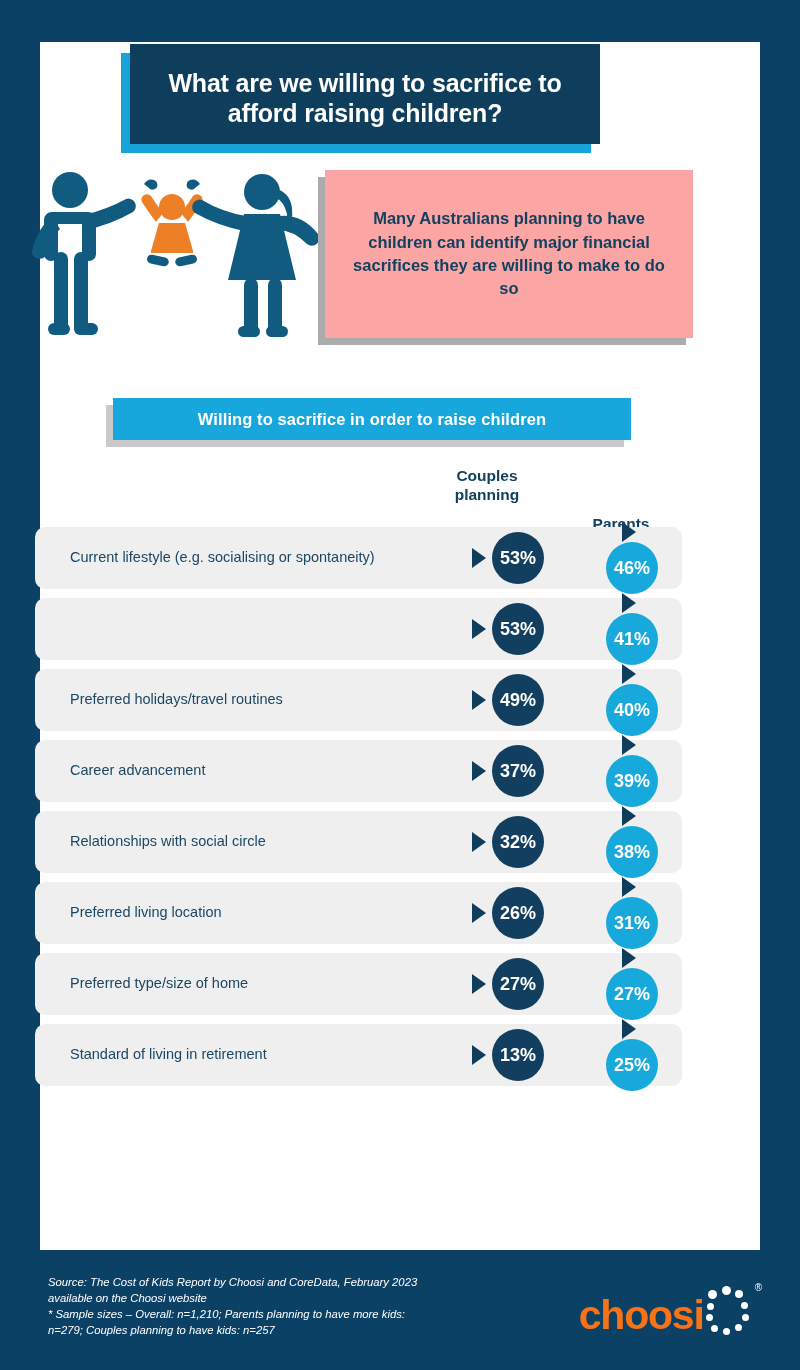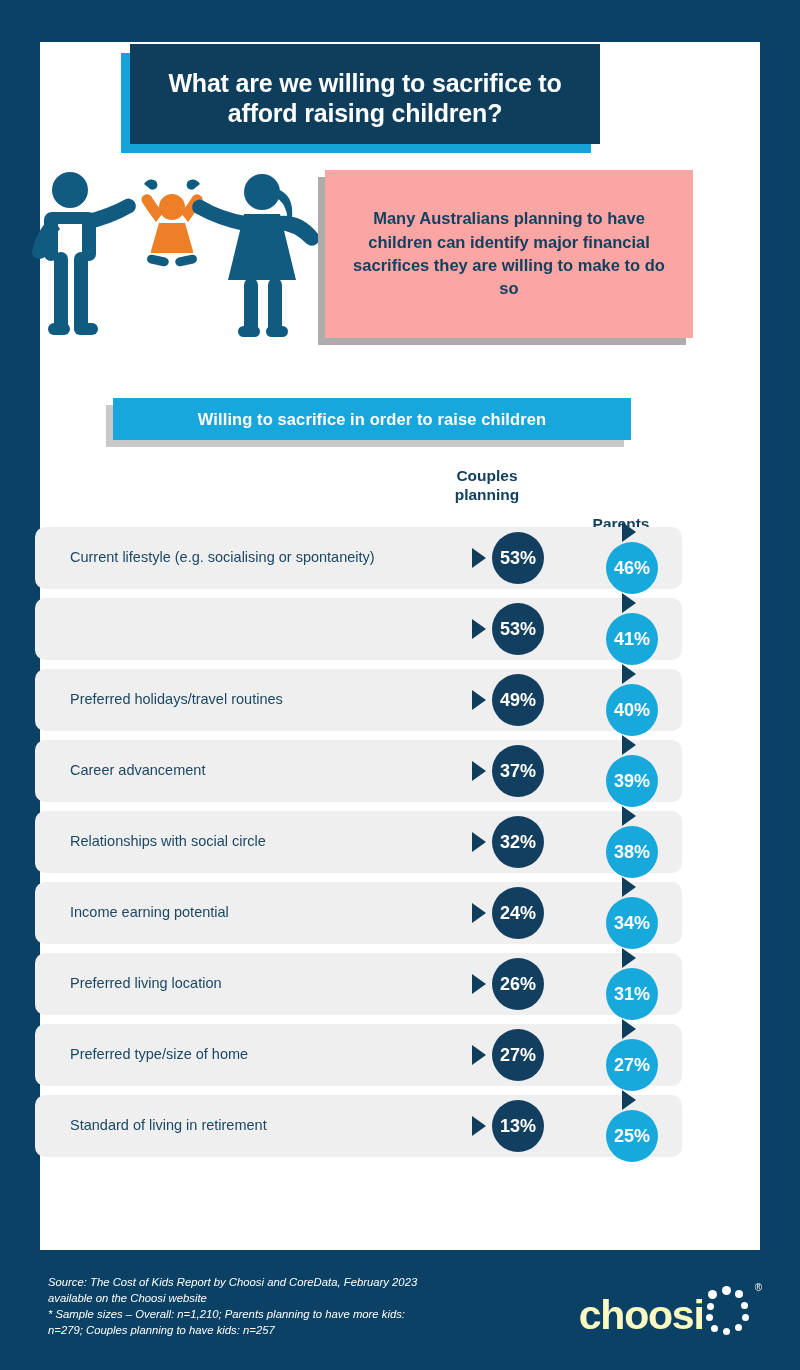--- a/index.html
+++ b/index.html
@@ -150,21 +150,21 @@
     width:450px;
     color:#FFFFFF;font-size:11.3px;font-style:italic;
     line-height:1.42;
     margin-left:8px;
   }
   .logo{
     position:absolute;right:38px;top:1280px;
     height:56px;display:flex;align-items:flex-end;
   }
   .logo-word{
-    color:#fef9c3;font-size:41px;font-weight:bold;
+    color:#f97316;font-size:41px;font-weight:bold;
     letter-spacing:-1.2px;line-height:1;
   }
   .logo-dots{position:relative;width:48px;height:52px;margin-left:2px;}
   .logo-dots span{
     position:absolute;background:#ffffff;border-radius:50%;
     width:7px;height:7px;
   }
   .reg{
     color:#ffffff;font-size:10px;
     margin-left:1px;align-self:flex-start;margin-top:2px;
@@ -286,31 +286,20 @@
       <div class="metric m1">
         <div class="tri"></div>
         <div class="bubble dark">32%</div>
       </div>
       <div class="metric m2">
         <div class="tri"></div>
         <div class="bubble light">38%</div>
       </div>
     </div>
     <div class="row">
-      <div class="row-label">Income earning potential</div>
-      <div class="metric m1">
-        <div class="tri"></div>
-        <div class="bubble dark">24%</div>
-      </div>
-      <div class="metric m2">
-        <div class="tri"></div>
-        <div class="bubble light">34%</div>
-      </div>
-    </div>
-    <div class="row">
       <div class="row-label">Preferred living location</div>
       <div class="metric m1">
         <div class="tri"></div>
         <div class="bubble dark">26%</div>
       </div>
       <div class="metric m2">
         <div class="tri"></div>
         <div class="bubble light">31%</div>
       </div>
     </div>

